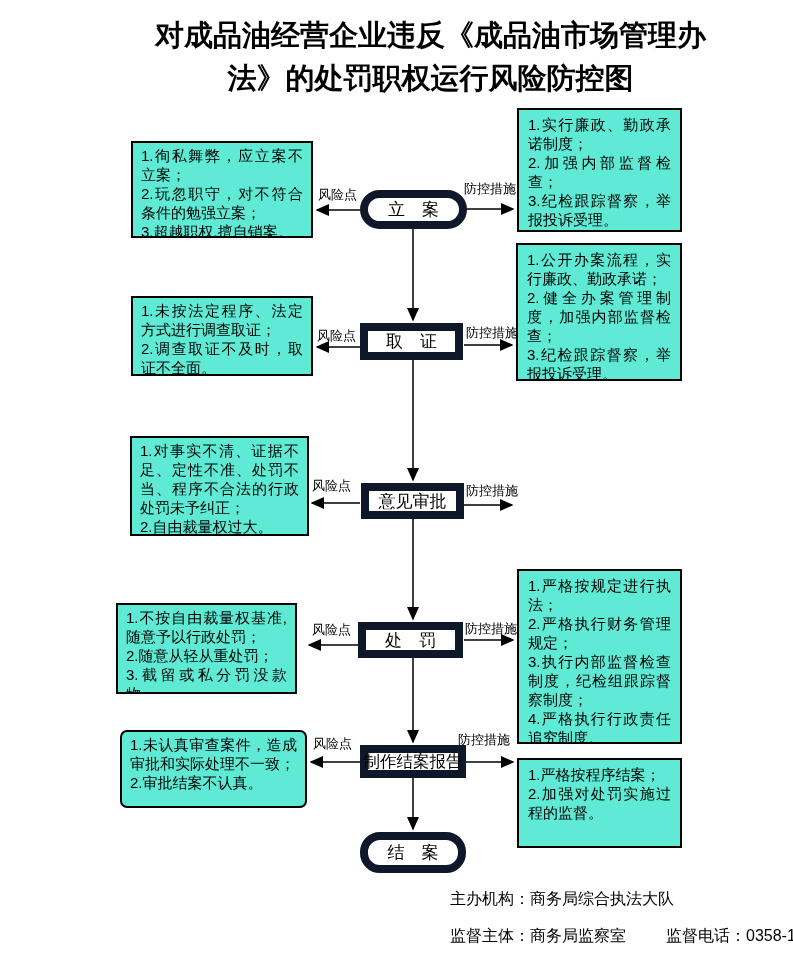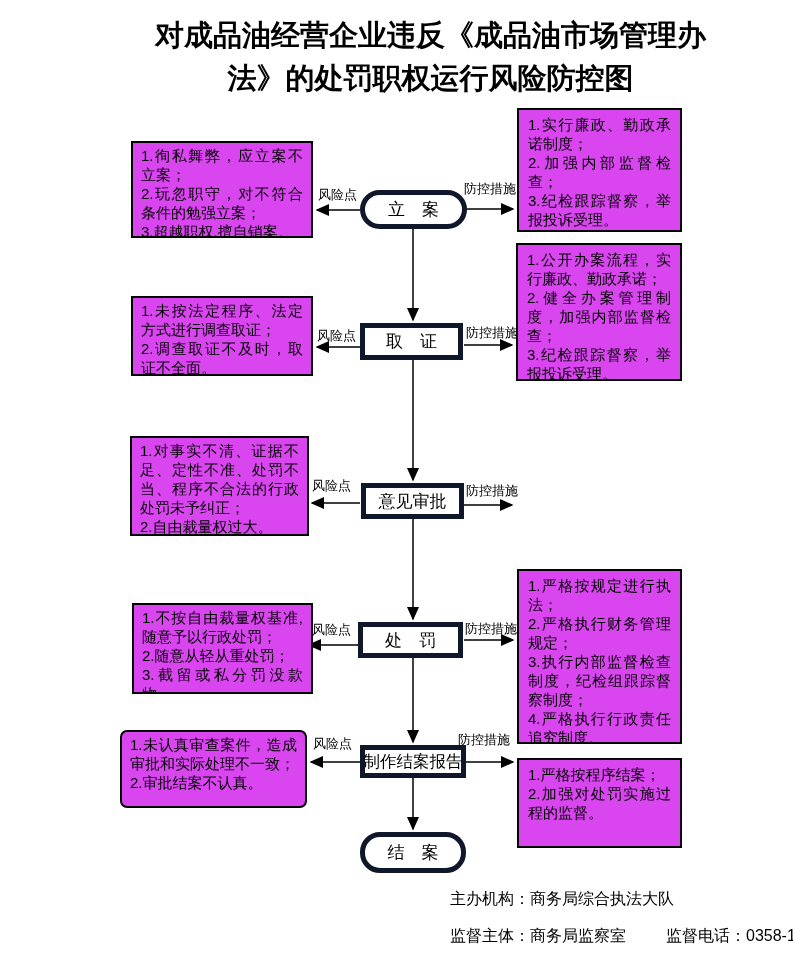--- a/index.html
+++ b/index.html
@@ -16,33 +16,33 @@
     text-align:center;
     font-size:29px;font-weight:bold;line-height:43px;
     font-family:"Liberation Serif","DejaVu Serif",serif;
     margin:0;
     padding-left:34px;
   }
   .box{
     position:absolute;
     box-sizing:border-box;
     border:2px solid #000;
-    background:#d946ef;
+    background:#5eead4;
     font-size:15px;line-height:19px;
     padding:3px 8px;
     white-space:pre-line;
     text-align:justify;
     text-justify:inter-character;
     overflow:hidden;
   }
   .ctrl{padding:5px 9px;}
   .node{
     position:absolute;
     box-sizing:border-box;
-    border:5px solid #0f172a;
+    border:8px solid #0f172a;
     background:#fff;
     display:flex;align-items:center;justify-content:center;
     font-size:17px;
     white-space:pre;
     text-align:center;
   }
   .stadium{border-radius:20px;}
   .lbl{
     position:absolute;
     font-size:13px;line-height:14px;
@@ -109,21 +109,21 @@
 3.纪检跟踪督察，举报投诉受理。</div>
   <div class="lbl" style="left:317px;top:329px;">风险点</div>
   <div class="lbl" style="left:466px;top:326px;">防控措施</div>
 
   <div class="box" style="left:130px;top:436px;width:179px;height:100px;">1.对事实不清、证据不足、定性不准、处罚不当、程序不合法的行政处罚未予纠正；
 2.自由裁量权过大。</div>
   <div class="node" style="left:361px;top:483px;width:103px;height:36px;">意见审批</div>
   <div class="lbl" style="left:312px;top:479px;">风险点</div>
   <div class="lbl" style="left:466px;top:484px;">防控措施</div>
 
-  <div class="box" style="left:132px;top:603px;width:181px;height:91px;">1.不按自由裁量权基准,随意予以行政处罚；
+  <div class="box" style="left:116px;top:603px;width:181px;height:91px;">1.不按自由裁量权基准,随意予以行政处罚；
 2.随意从轻从重处罚；
 3.截留或私分罚没款物。</div>
   <div class="node" style="left:358px;top:622px;width:105px;height:36px;">处　罚</div>
   <div class="box ctrl" style="left:517px;top:569px;width:165px;height:175px;">1.严格按规定进行执法；
 2.严格执行财务管理规定；
 3.执行内部监督检查制度，纪检组跟踪督察制度；
 4.严格执行行政责任追究制度。</div>
   <div class="lbl" style="left:312px;top:623px;">风险点</div>
   <div class="lbl" style="left:465px;top:622px;">防控措施</div>
 

